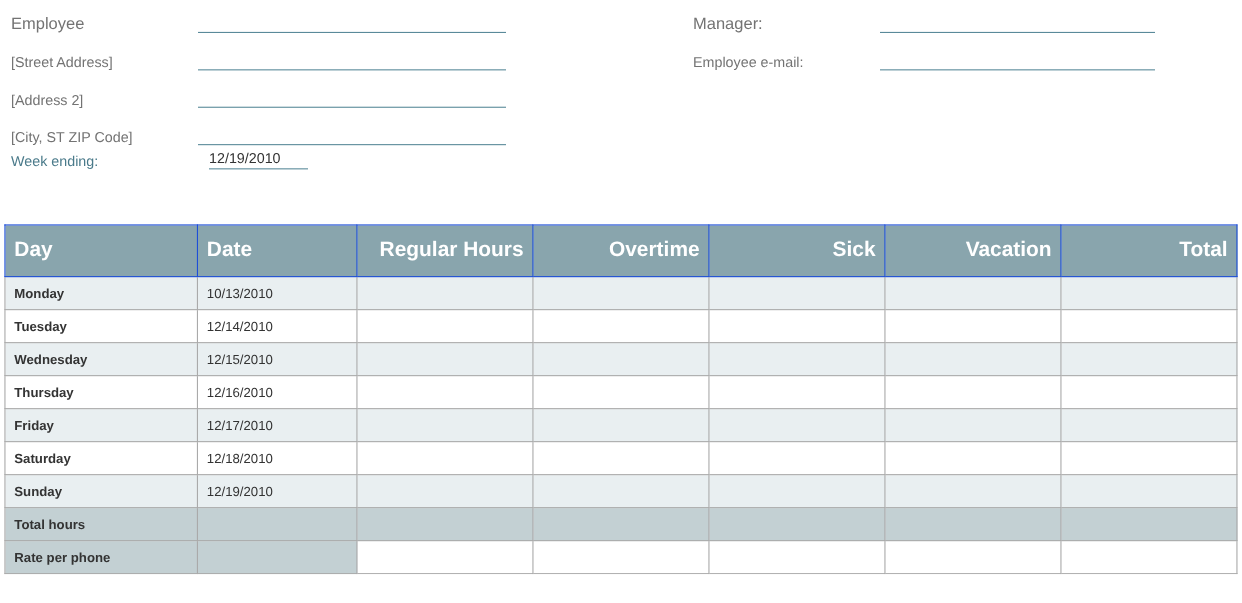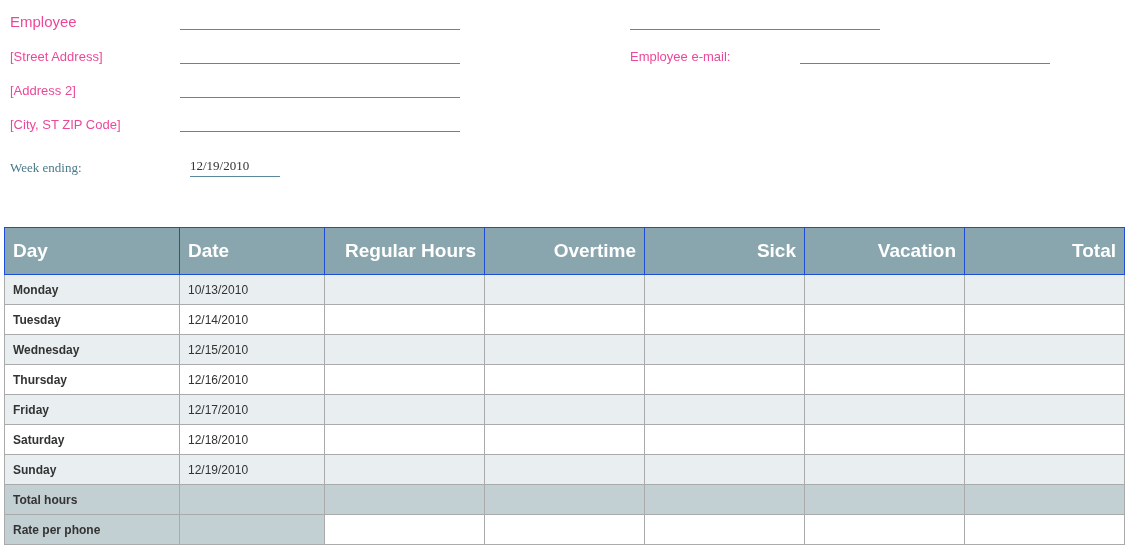--- a/index.html
+++ b/index.html
@@ -17,40 +17,38 @@
     }
     .left-col { width: 620px; }
     .right-col { flex: 1; }
     .field-row {
       display: flex;
       align-items: flex-end;
       height: 34px;
     }
     .field-label {
       width: 170px;
-      color: #ec4899;
+      color: #737373;
       font-size: 13px;
       padding-bottom: 4px;
     }
     .field-label.big {
       font-size: 15px;
     }
     .field-line {
       border-bottom: 1px solid #5a8a9a;
       height: 20px;
       width: 280px;
       margin-bottom: 4px;
     }
     .right-col .field-line { width: 250px; }
     .week-ending {
       display: flex;
-      align-items: center;
-      margin-top: 22px;
+      align-items: flex-end;
       padding: 0 10px;
-      font-family: Liberation Serif, serif;
     }
     .week-ending .label {
       width: 180px;
       color: #4a7a8a;
       font-size: 13px;
     }
     .week-ending .value {
       color: #333;
       font-size: 13px;
       border-bottom: 1px solid #5a8a9a;
@@ -105,20 +103,21 @@
       <div class="field-label">[Address 2]</div>
       <div class="field-line"></div>
     </div>
     <div class="field-row">
       <div class="field-label">[City, ST  ZIP Code]</div>
       <div class="field-line"></div>
     </div>
   </div>
   <div class="right-col">
     <div class="field-row">
+      <div class="field-label big">Manager:</div>
       <div class="field-line"></div>
     </div>
     <div class="field-row">
       <div class="field-label">Employee e-mail:</div>
       <div class="field-line"></div>
     </div>
   </div>
 </div>
 
 <div class="week-ending">

